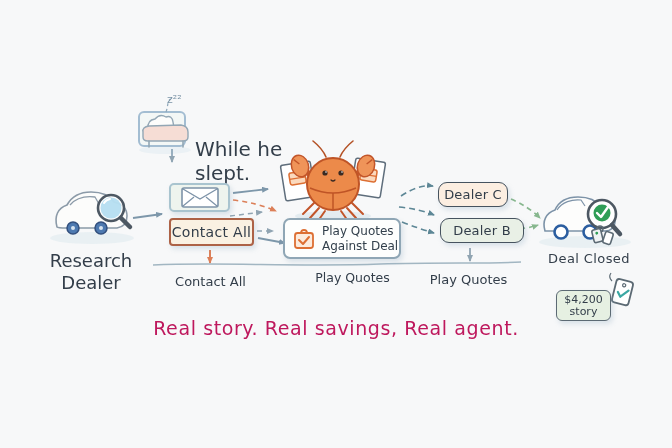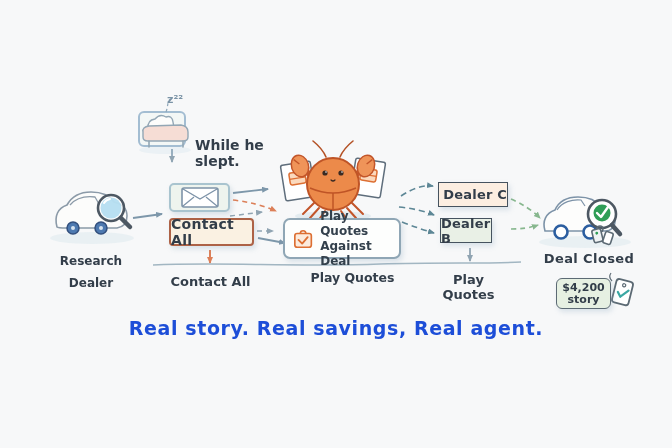--- a/index.html
+++ b/index.html
@@ -1,51 +1,50 @@
 <!DOCTYPE html>
 <html><head>
 <meta charset="utf-8">
 <style>
   html,body{margin:0;padding:0;background:#ffffff;}
   .stage{
     position:relative;width:672px;height:448px;overflow:hidden;
     background:#f7f8f9;
     font-family:"DejaVu Sans", sans-serif;
     color:#323d49;
-    font-weight:bold;
   }
   .layer{position:absolute;left:0;top:0;width:672px;height:448px;}
   svg.layer{z-index:1;}
   .overlay{z-index:2;pointer-events:none;}
   .box{
     position:absolute;box-sizing:border-box;border-radius:5px;
     display:flex;align-items:center;justify-content:center;
     box-shadow:2px 3px 5px rgba(150,175,195,.30);
     background:#fff;
   }
   .envelope-box{left:169px;top:183px;width:61px;height:29px;border:2px solid #a9c4cf;background:#eef4ee;}
   .contact-box{left:169px;top:218px;width:85px;height:28px;border:2px solid #ad6246;background:#faf1e2;
     font-size:14px;letter-spacing:.3px;border-radius:4px;}
   .play-box{left:283px;top:218px;width:118px;height:41px;border:2px solid #8fa6b5;border-radius:7px;
     background:#fdfefd;justify-content:flex-start;padding-left:8px;gap:7px;}
   .play-box .txt{font-size:12px;line-height:15px;color:#33404c;}
-  .dealer-box{border:1.6px solid #46535f;border-radius:0;font-size:13px;letter-spacing:.2px;justify-content:flex-end;}
+  .dealer-box{border:1.6px solid #46535f;border-radius:9px;font-size:13px;letter-spacing:.2px;}
   .dealer-c{left:438px;top:182px;width:70px;height:25px;background:#fceee1;}
-  .dealer-b{left:440px;top:218px;width:52px;height:25px;background:#e9f0e6;}
-  .badge{left:556px;top:278px;width:55px;height:31px;border:1.6px solid #5c6a74;border-radius:6px;
+  .dealer-b{left:440px;top:218px;width:84px;height:25px;background:#e9f0e6;}
+  .badge{left:556px;top:290px;width:55px;height:31px;border:1.6px solid #5c6a74;border-radius:6px;
     background:#e6f0e2;flex-direction:column;font-size:11px;line-height:12px;}
   .lbl{position:absolute;text-align:center;color:#333e4a;}
-  .lbl-research{left:45px;top:250px;width:92px;font-size:12px;line-height:22px;}
+  .lbl-research{left:45px;top:250px;width:92px;font-size:18px;line-height:22px;}
   .lbl-deal{left:533px;top:251px;width:112px;font-size:13px;letter-spacing:.4px;text-align:center;}
-  .lbl-sleep{left:195px;top:137px;width:110px;font-size:14px;text-align:left;}
+  .lbl-sleep{left:195px;top:137px;width:110px;font-size:20px;text-align:left;}
   .lbl-z{left:167px;top:93px;width:30px;font-size:11px;color:#7a93a6;text-align:left;}
   .lbl-t-contact{left:163px;top:274px;width:95px;font-size:13px;}
   .lbl-t-play2{left:285px;top:270px;width:135px;font-size:12.5px;line-height:15px;}
   .lbl-t-play{left:426px;top:272px;width:85px;font-size:13px;}
-  .tagline{left:0;top:317px;width:672px;font-size:19px;letter-spacing:.6px;color:#1d4ed8;}
+  .tagline{left:0;top:317px;width:672px;font-size:19px;letter-spacing:.6px;color:#be185d;}
 </style>
 </head>
 <body>
 
 <div class="stage">
 
   <svg class="layer" viewBox="0 0 672 448">
     <defs>
       <marker id="mBlue" markerWidth="9" markerHeight="9" refX="6" refY="3" orient="auto" markerUnits="userSpaceOnUse">
         <path d="M0,0 L7,3 L0,6 Z" fill="#7d97aa"></path>

